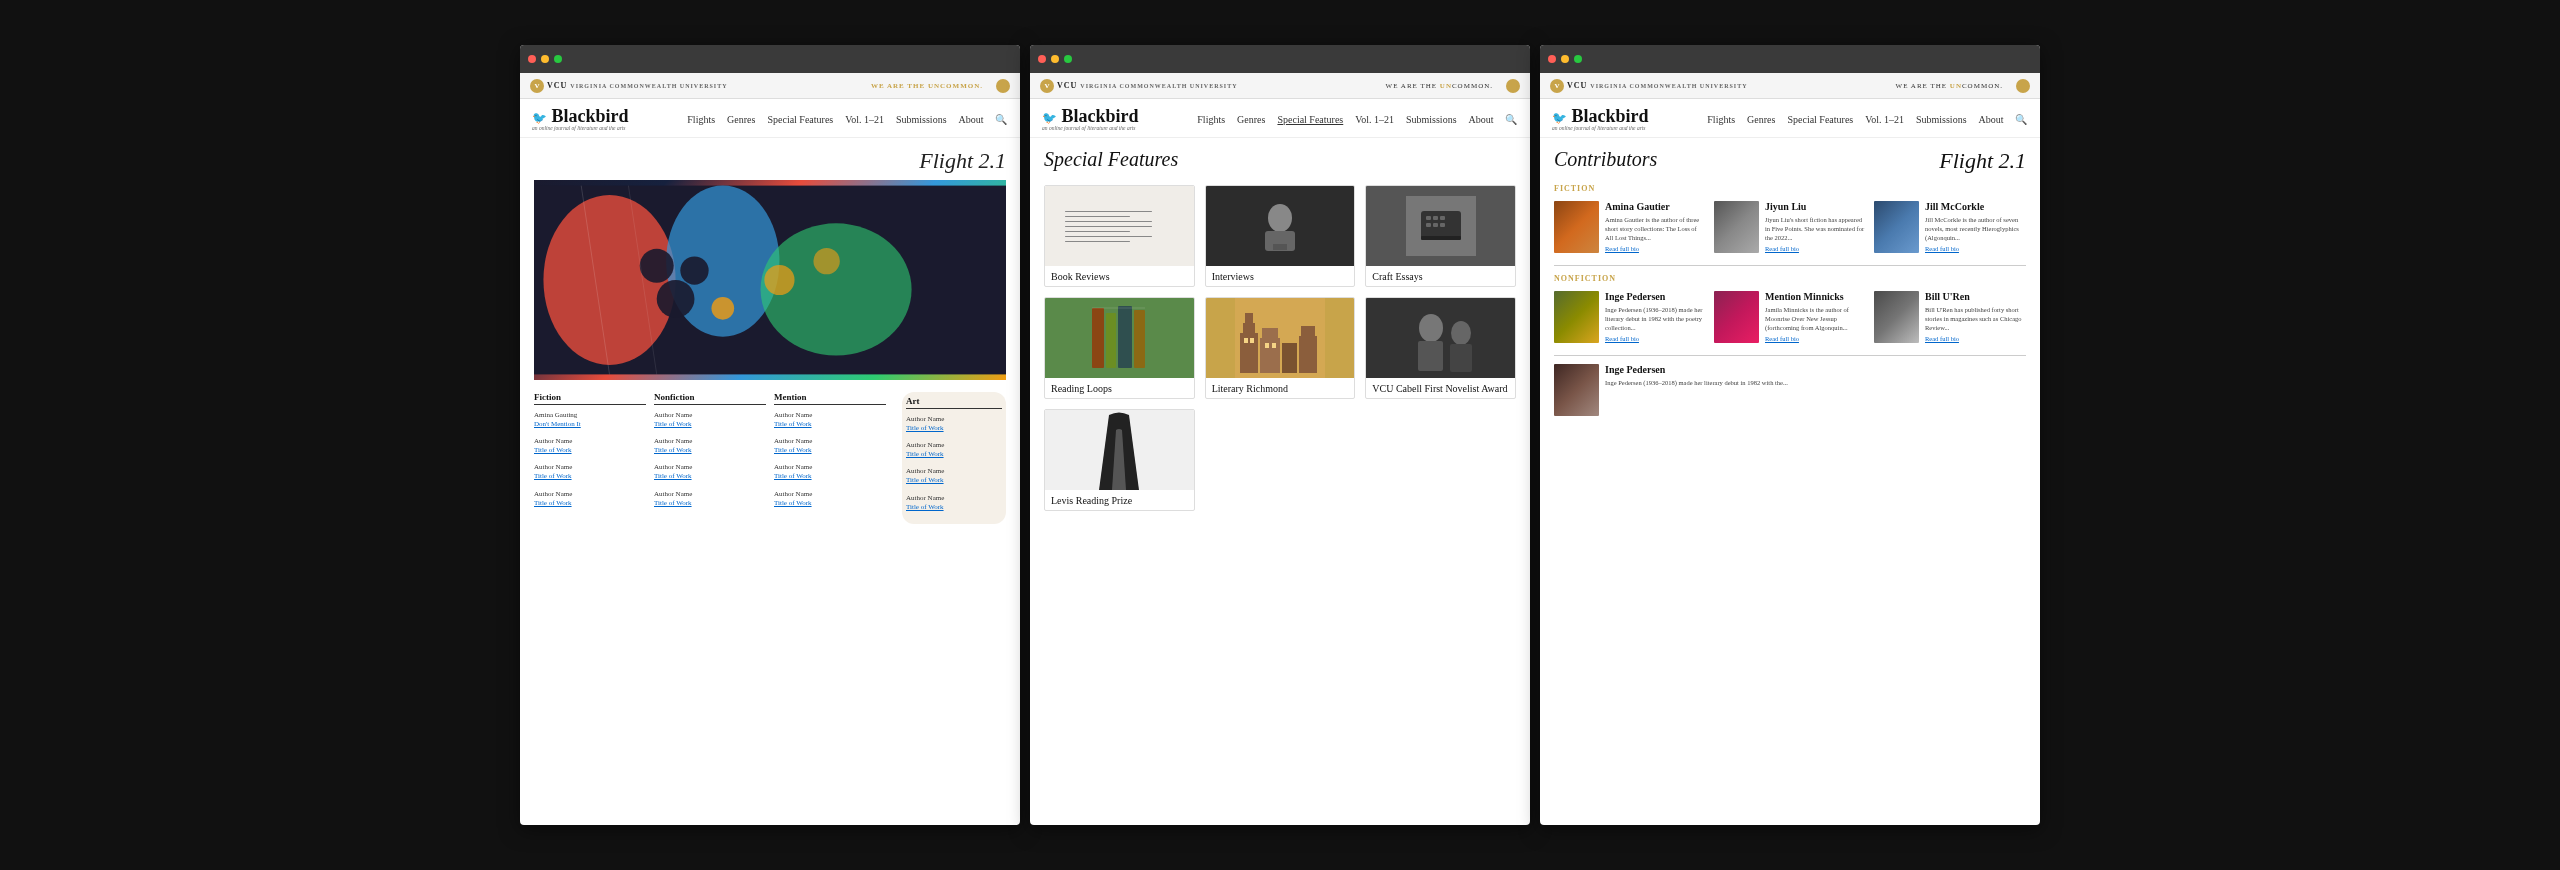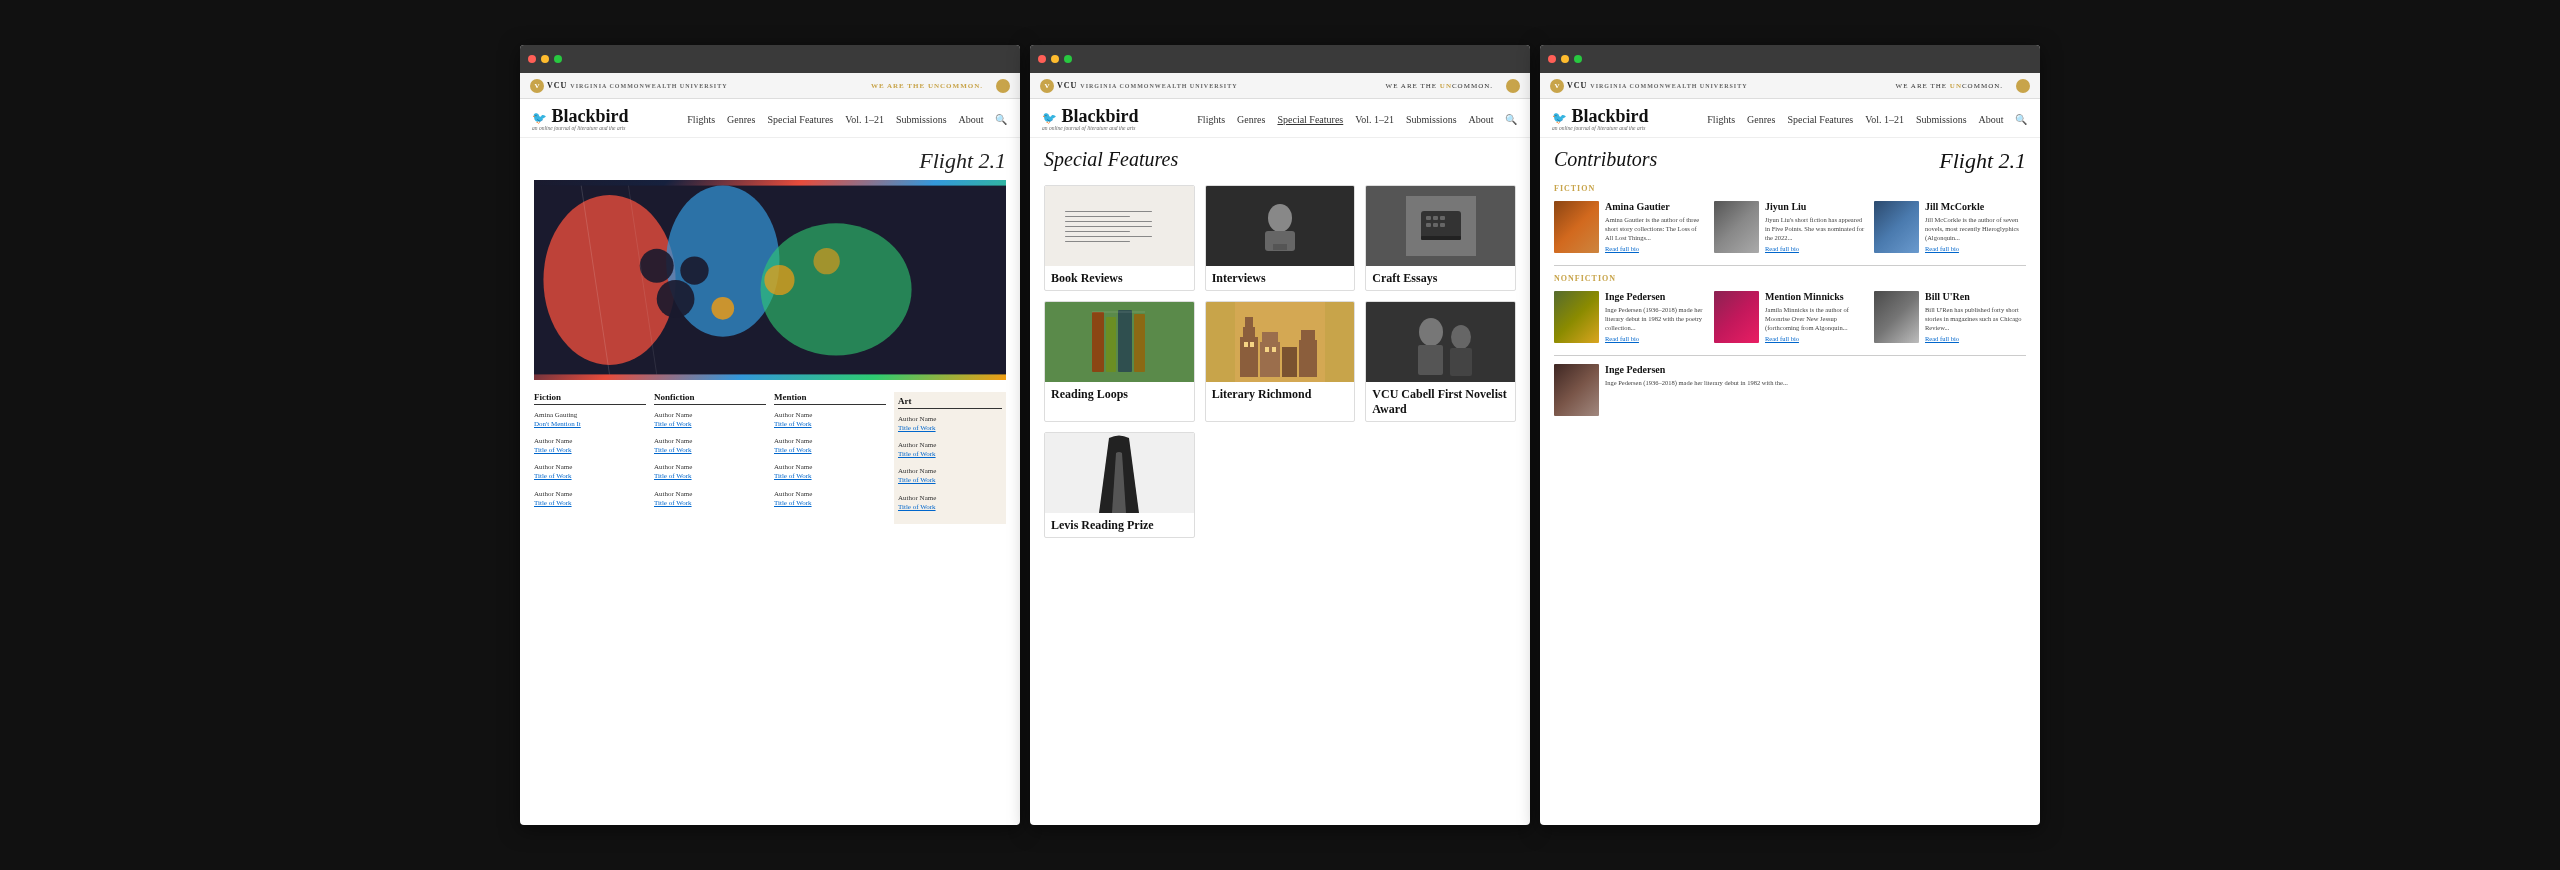--- a/index.html
+++ b/index.html
@@ -210,22 +210,22 @@
       gap: 10px;
     }
 
     .feature-card {
       border: 1px solid #ddd;
       border-radius: 2px;
       overflow: hidden;
       cursor: pointer;
     }
     .feature-card-label {
-      font-size: 12px;
-      font-weight: bold;
+      font-size: 10px;
+      font-weight: normal;
       padding: 5px 6px 4px;
       color: #111;
       font-family: Georgia, serif;
     }
 
     .book-reviews-img {
       background: #f0ede8;
       height: 80px;
       display: flex;
       align-items: center;
@@ -375,21 +375,22 @@
     .divider {
       border: none;
       border-top: 1px solid #ccc;
       margin: 8px 0;
     }
 
     
     .art-col {
       background: #f5f0e8;
       padding: 4px;
-      border-radius: 0;
+      border-radius: 12px;
+      margin-left: 8px;
     }
 
     
     .hero-decoration {
       position: absolute;
       top: 0; left: 0;
       width: 100%; height: 100%;
       pointer-events: none;
     }
   </style>

